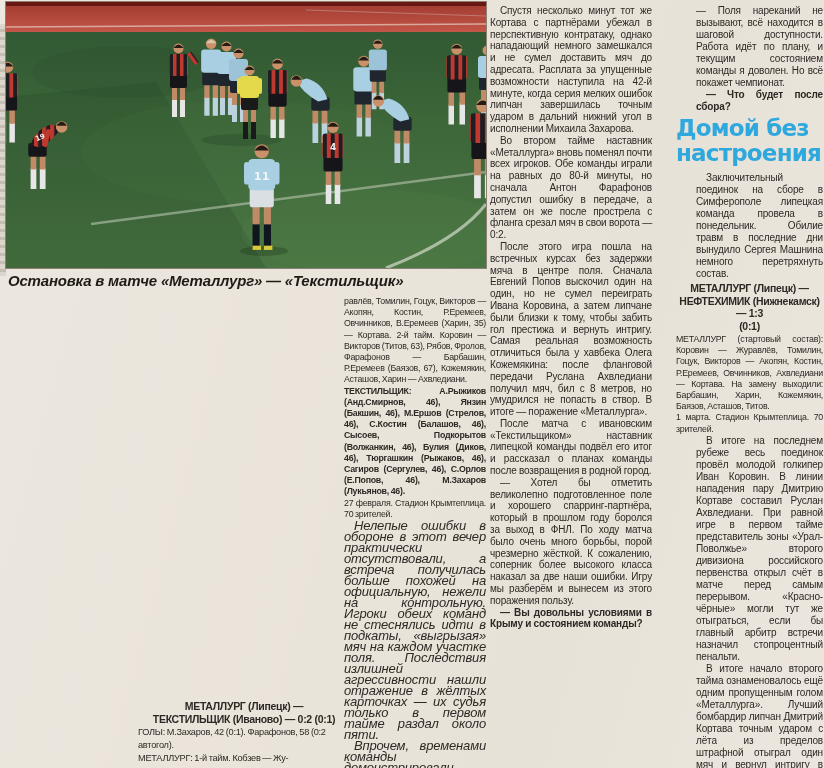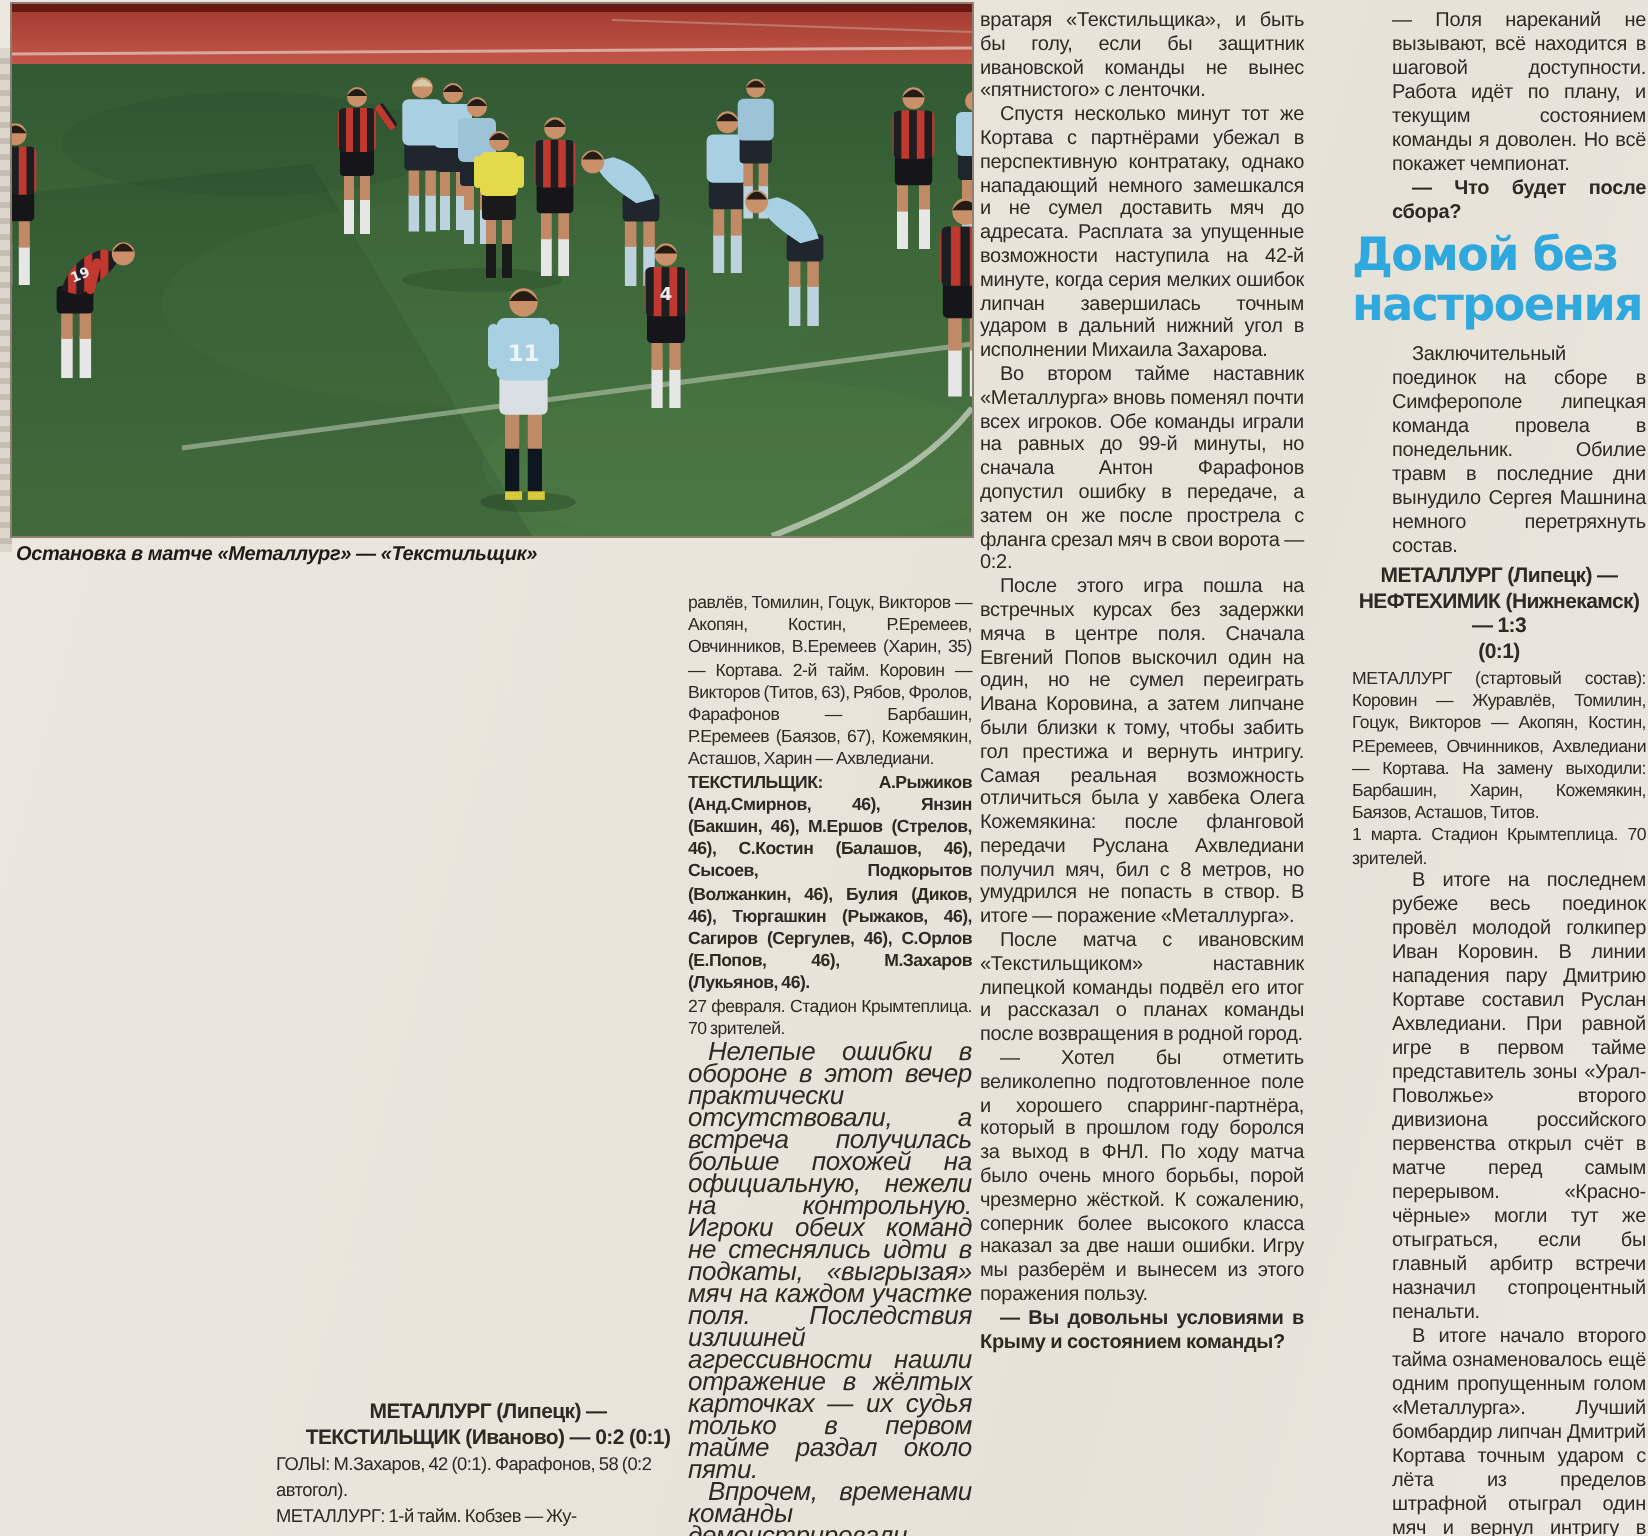--- a/index.html
+++ b/index.html
@@ -8,21 +8,21 @@
     background:linear-gradient(105deg,#ece7df 0%, #eae4db 40%, #e7e2d8 70%, #ece6de 100%);
     color:var(--ink,#2e2925);
     font-family:"Liberation Sans", sans-serif;
   }
   .film-edge{position:absolute;left:0;top:24px;width:6px;height:252px;opacity:.55;
     background:repeating-linear-gradient(#cfc8bc 0 5px,#a59d8f 5px 8px);}
   .photo{position:absolute;left:6px;top:2px;width:480px;height:266px;margin:0;
     box-shadow:0 0 0 1px #8d7f72;}
   .photo svg{display:block;width:100%;height:100%;}
   .caption{position:absolute;left:8px;top:272px;width:474px;
-    font-size:10px;font-weight:bold;font-style:italic;color:#1f1b17;letter-spacing:-.2px;}
+    font-size:15px;font-weight:bold;font-style:italic;color:#1f1b17;letter-spacing:-.2px;}
   .col{position:absolute;text-align:justify;}
   p{margin:0;}
   .body{font-size:10px;line-height:11.8px;letter-spacing:-.15px;word-spacing:-.3px;}
   .ind{text-indent:10px;}
   .bold{font-weight:bold;}
   .fx{font-family:Liberation Sans, sans-serif;font-size:8.8px;line-height:11.2px;letter-spacing:-.25px;word-spacing:-.5px;}
   .col-a{left:344px;top:296px;width:142px;}
   .col-a .body{font-size:13px;line-height:11px;font-style:italic;}
   .col-b{left:490px;top:5px;width:162px;}
   .col-c{left:676px;top:5px;width:147px;}
@@ -278,23 +278,22 @@
   </section>
 
   <section class="block-bl">
     <div class="hdr">МЕТАЛЛУРГ (Липецк) —</div>
     <div class="hdr">ТЕКСТИЛЬЩИК (Иваново) — 0:2 (0:1)</div>
     <p class="fx">ГОЛЫ: М.Захаров, 42 (0:1). Фарафонов, 58 (0:2 автогол).</p>
     <p class="fx">МЕТАЛЛУРГ: 1-й тайм. Кобзев — Жу-</p>
   </section>
 
   <section class="col col-b">
-    <p class="body">вратаря «Текстильщика», и быть бы голу, если бы защитник ивановской команды не вынес «пятнистого» с ленточки.</p>
     <p class="body ind">Спустя несколько минут тот же Кортава с партнёрами убежал в перспективную контратаку, однако нападающий немного замешкался и не сумел доставить мяч до адресата. Расплата за упущенные возможности наступила на 42-й минуте, когда серия мелких ошибок липчан завершилась точным ударом в дальний нижний угол в исполнении Михаила Захарова.</p>
-    <p class="body ind">Во втором тайме наставник «Металлурга» вновь поменял почти всех игроков. Обе команды играли на равных до 99-й минуты, но сначала Антон Фарафонов допустил ошибку в передаче, а затем он же после прострела с фланга срезал мяч в свои ворота — 0:2.</p>
+    <p class="body ind">Во втором тайме наставник «Металлурга» вновь поменял почти всех игроков. Обе команды играли на равных до 80-й минуты, но сначала Антон Фарафонов допустил ошибку в передаче, а затем он же после прострела с фланга срезал мяч в свои ворота — 0:2.</p>
     <p class="body ind">После этого игра пошла на встречных курсах без задержки мяча в центре поля. Сначала Евгений Попов выскочил один на один, но не сумел переиграть Ивана Коровина, а затем липчане были близки к тому, чтобы забить гол престижа и вернуть интригу. Самая реальная возможность отличиться была у хавбека Олега Кожемякина: после фланговой передачи Руслана Ахвледиани получил мяч, бил с 8 метров, но умудрился не попасть в створ. В итоге — поражение «Металлурга».</p>
     <p class="body ind">После матча с ивановским «Текстильщиком» наставник липецкой команды подвёл его итог и рассказал о планах команды после возвращения в родной город.</p>
     <p class="body ind">— Хотел бы отметить великолепно подготовленное поле и хорошего спарринг-партнёра, который в прошлом году боролся за выход в ФНЛ. По ходу матча было очень много борьбы, порой чрезмерно жёсткой. К сожалению, соперник более высокого класса наказал за две наши ошибки. Игру мы разберём и вынесем из этого поражения пользу.</p>
     <p class="body ind bold">— Вы довольны условиями в Крыму и состоянием команды?</p>
   </section>
 
   <section class="col col-c">
     <p class="body">— Поля нареканий не вызывают, всё находится в шаговой доступности. Работа идёт по плану, и текущим состоянием команды я доволен. Но всё покажет чемпионат.</p>
     <p class="body ind bold">— Что будет после сбора?</p>
 

